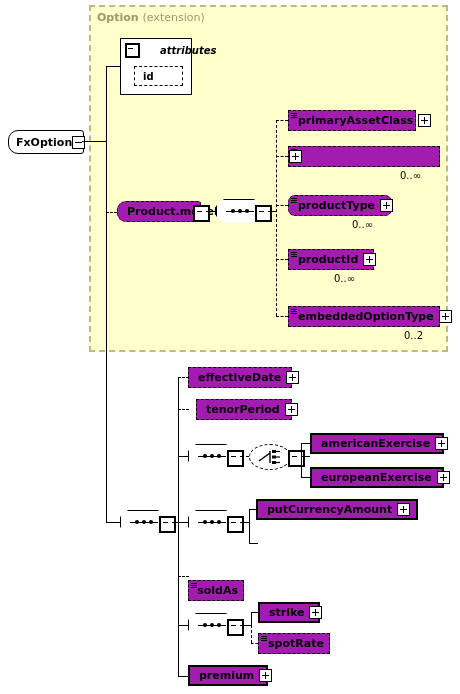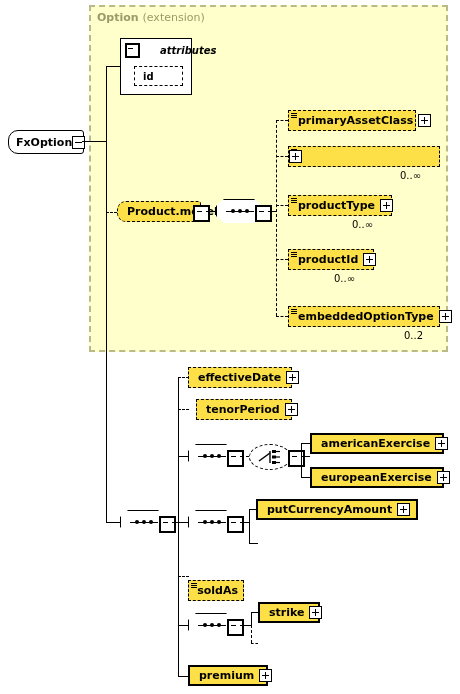--- a/index.html
+++ b/index.html
@@ -19,21 +19,21 @@
     position:absolute;left:89px;top:5px;width:359px;height:347px;
     background:#ffffcc;border:2px dashed #b9b98a;box-sizing:border-box;
   }
   #group-option-title{
     position:absolute;left:97px;top:11px;
     font-size:11px;font-weight:bold;color:#9a9a6a;white-space:nowrap;
   }
   #group-option-title .sub{font-weight:normal;}
 
   
-  .node{position:absolute;box-sizing:border-box;background:#fde047;
+  .node{position:absolute;box-sizing:border-box;background:#a21caf;
         display:flex;align-items:center;height:21px;white-space:nowrap;}
   .node .lbl{font-size:11px;font-weight:bold;color:#000;
              padding:0 5px 0 9px;line-height:1;}
   .node.solid{border:2px solid #000;}
   .node.dashed{border:1px dashed #000;}
   .shadow{position:absolute;background:#b0b0b0;z-index:-1;}
 
   
   .bars{position:absolute;left:2px;top:2px;width:6px;height:6px;}
   .bars i{display:block;height:1px;background:#000;margin-bottom:1px;width:6px;}
@@ -164,21 +164,21 @@
         <i></i>
         <i></i>
         <i></i>
       </span>
     <span class="ctl plus"></span>
   </div>
   <div class="occ" style="left:400px;top:170px;">0..∞</div>
 
   <div class="dash-h" style="left:276px;top:205px;width:12px;"></div>
   <div class="shadow" style="left:292px;top:215px;width:100px;height:4px;"></div>
-  <div class="node dashed" style="left:288px;top:195px;width:104px;">
+  <div class="node dashed" style="left:288px;top:195px;width:104px;border-radius:7px;">
     <span class="bars">
         <i></i>
         <i></i>
         <i></i>
       </span>
     <span class="lbl">productType</span>
     <span class="ctl plus"></span>
   </div>
   <div class="occ" style="left:352px;top:219px;">0..∞</div>
 
@@ -330,20 +330,28 @@
   <div class="dash-v" style="left:251px;top:625px;height:18px;"></div>
   <div class="dash-h" style="left:251px;top:643px;width:7px;"></div>
 
   <div class="shadow" style="left:262px;top:623px;width:58px;height:4px;"></div>
   <div class="node solid" style="left:258px;top:602px;width:62px;">
     <span class="lbl">strike</span>
     <span class="ctl plus"></span>
   </div>
 
   <div class="shadow" style="left:262px;top:653px;width:68px;height:4px;"></div>
+  <div class="node dashed" style="left:258px;top:633px;width:72px;">
+    <span class="bars">
+        <i></i>
+        <i></i>
+        <i></i>
+      </span>
+    <span class="lbl">spotRate</span>
+  </div>
 
   <div class="ln lnh" style="left:178px;top:676px;width:10px;"></div>
   <div class="shadow" style="left:192px;top:687px;width:76px;height:4px;"></div>
   <div class="node solid" style="left:188px;top:665px;width:80px;">
     <span class="lbl">premium</span>
     <span class="ctl plus"></span>
   </div>
 
 </div>
 

